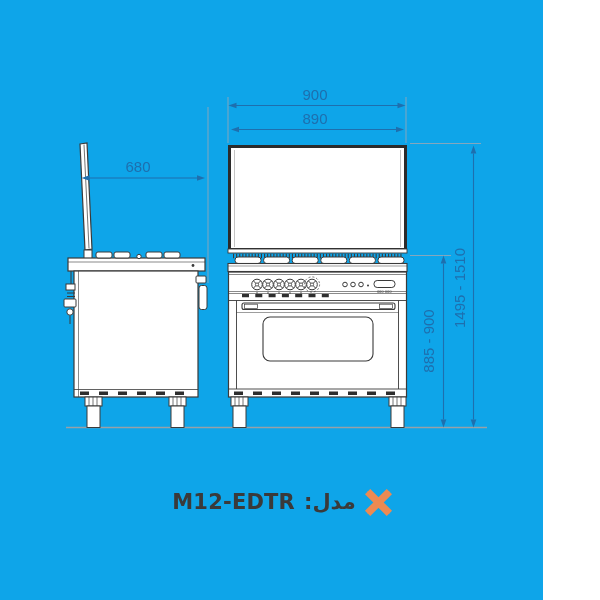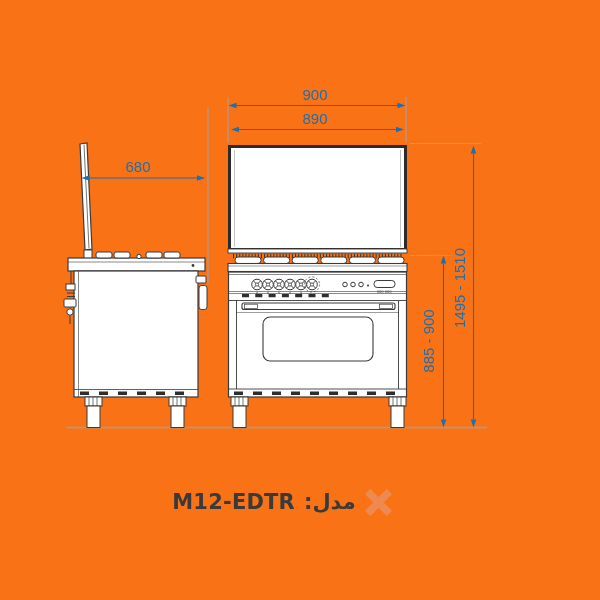--- a/index.html
+++ b/index.html
@@ -1,16 +1,16 @@
 <!DOCTYPE html>
 <html><head>
 <meta charset="utf-8">
 <style>
   html,body{margin:0;padding:0;background:#ffffff;}
-  .canvas{position:relative;width:600px;height:600px;background:#f97316;overflow:hidden;
+  .canvas{position:relative;width:543px;height:600px;background:#0ea5e9;overflow:hidden;
           font-family:"Liberation Sans",sans-serif;}
   .caption{position:absolute;left:0;top:484px;width:600px;height:36px;
            display:flex;align-items:center;justify-content:center;gap:9px;
            transform:translateX(-18px);
            font-family:"DejaVu Sans","Liberation Sans",sans-serif;
            font-size:21px;font-weight:700;color:#3a3a3a;}
   .caption .model-value{letter-spacing:.2px;}
   svg text{font-family:"Liberation Sans",sans-serif;}
   .dim-text{font-size:15px;fill:#1e6fae;}
   .micro-text{font-size:3.6px;fill:#333;letter-spacing:.25px;}

